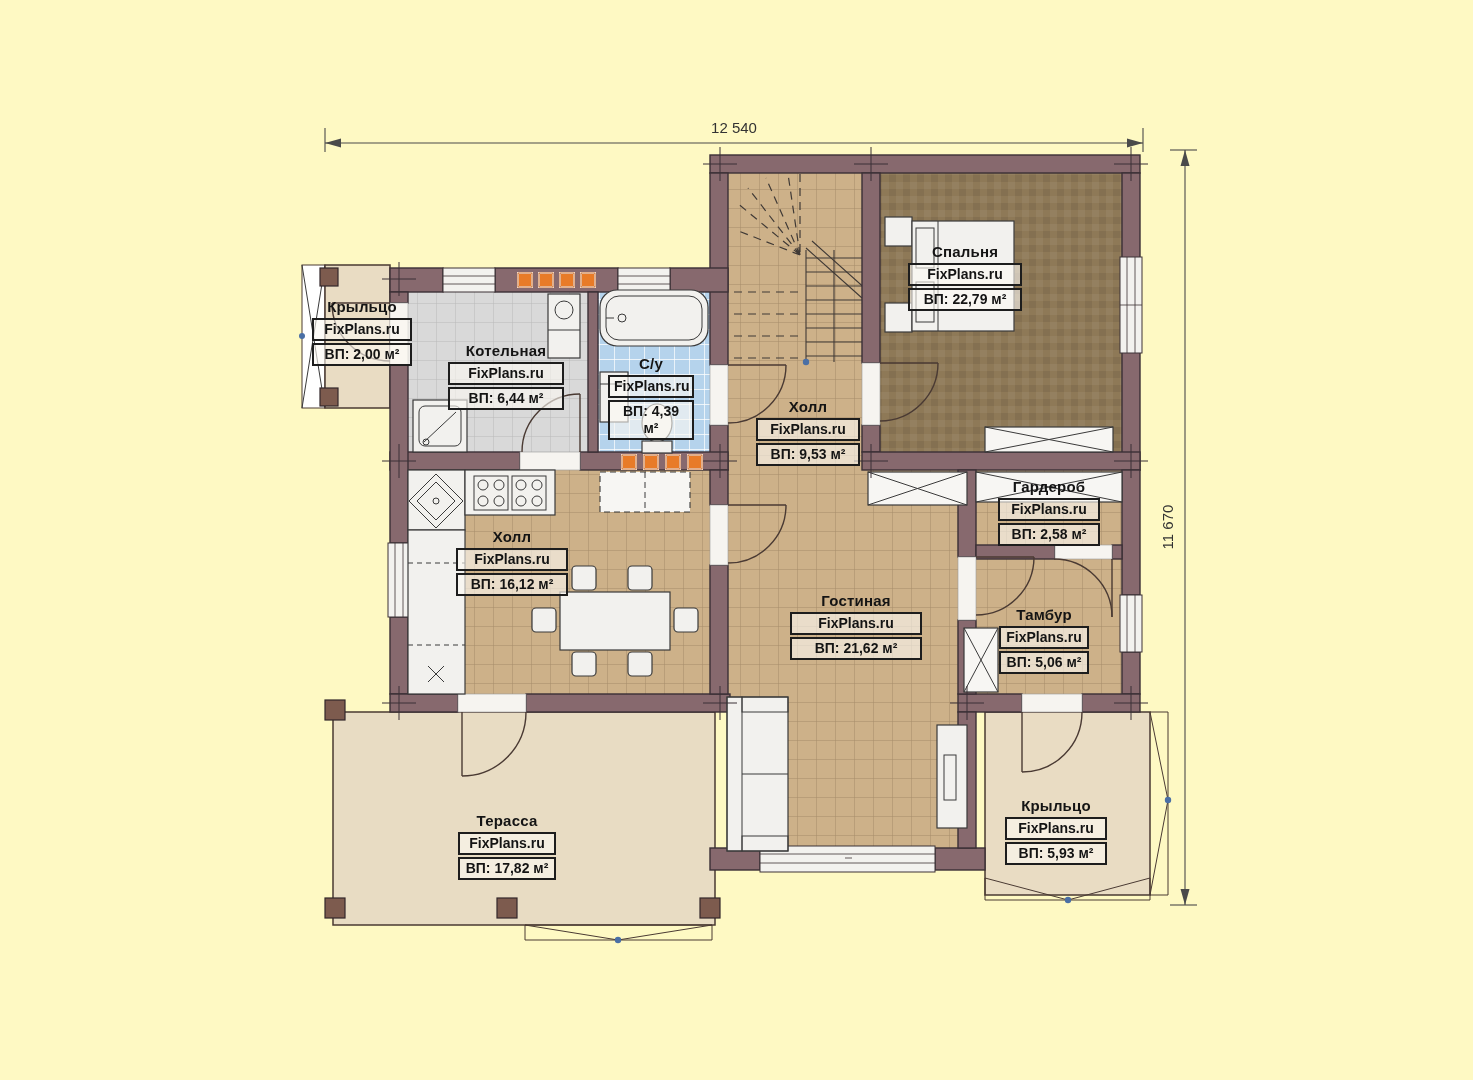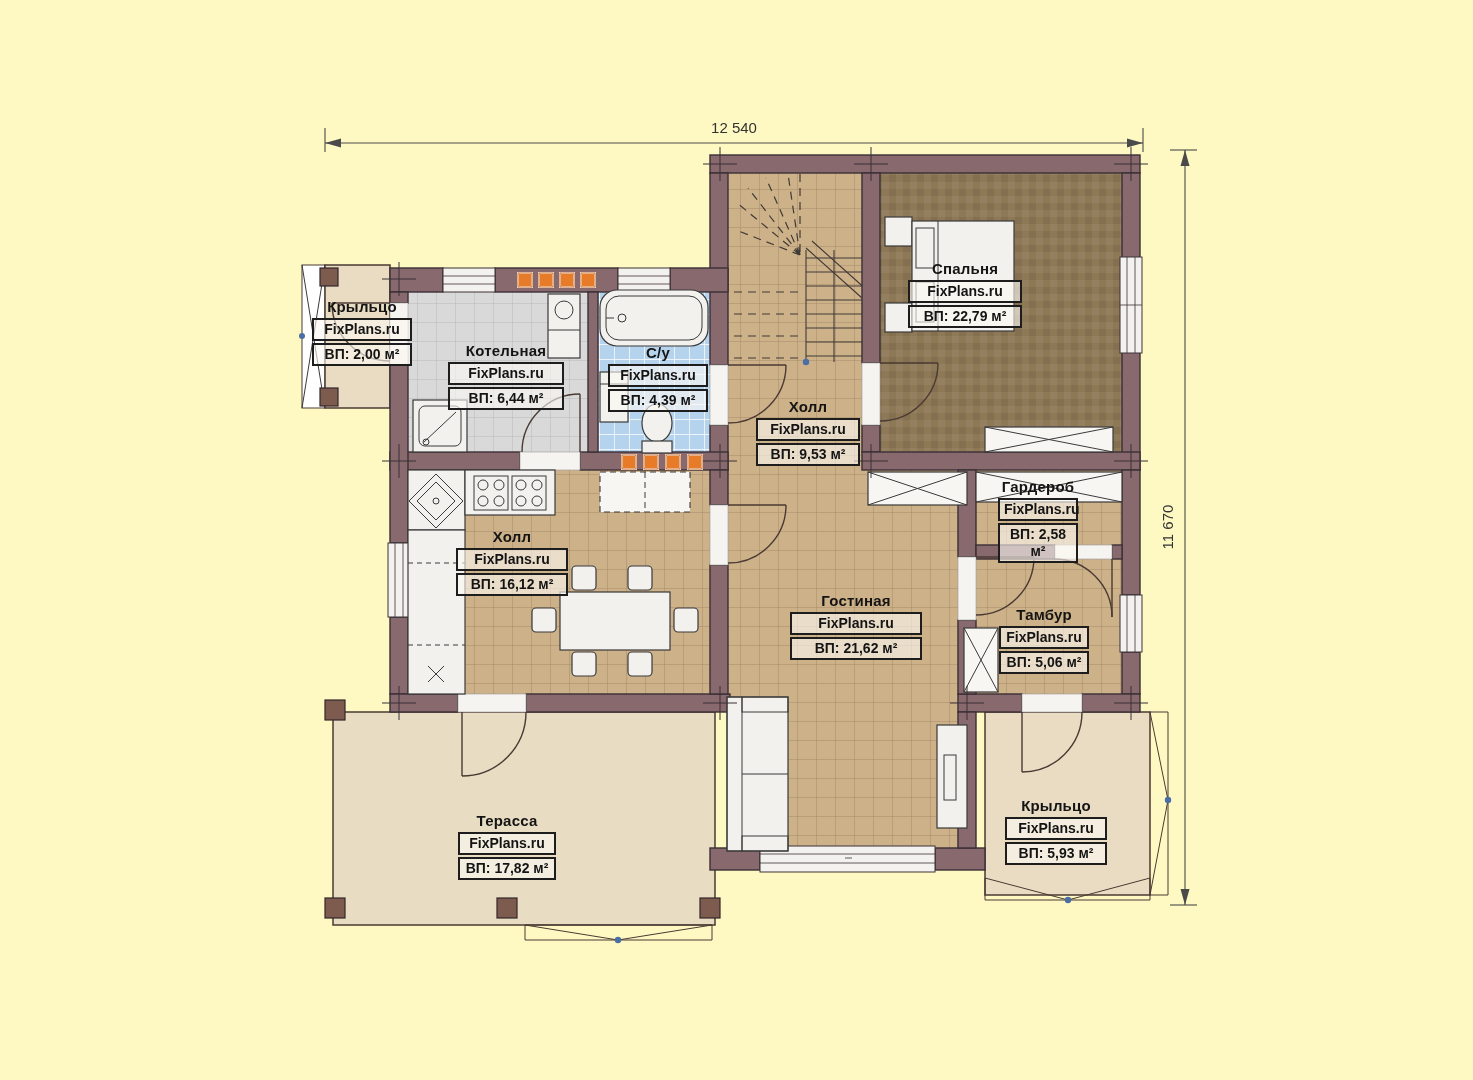--- a/index.html
+++ b/index.html
@@ -443,37 +443,37 @@
 </div>
 
 <div class="rlabel" style="left:448px;top:342px;width:116px">
   <div class="rname">Котельная</div>
   <div class="rbox">
     <div class="row">FixPlans.ru</div>
     <div class="row">ВП: 6,44 м²</div>
   </div>
 </div>
 
-<div class="rlabel" style="left:608px;top:344px;width:100px">
+<div class="rlabel" style="left:608px;top:355px;width:86px">
   <div class="rname">С/у</div>
   <div class="rbox">
     <div class="row">FixPlans.ru</div>
     <div class="row">ВП: 4,39 м²</div>
   </div>
 </div>
 
 <div class="rlabel" style="left:756px;top:398px;width:104px">
   <div class="rname">Холл</div>
   <div class="rbox">
     <div class="row">FixPlans.ru</div>
     <div class="row">ВП: 9,53 м²</div>
   </div>
 </div>
 
-<div class="rlabel" style="left:908px;top:260px;width:114px">
+<div class="rlabel" style="left:908px;top:243px;width:114px">
   <div class="rname">Спальня</div>
   <div class="rbox">
     <div class="row">FixPlans.ru</div>
     <div class="row">ВП: 22,79 м²</div>
   </div>
 </div>
 
 <div class="rlabel" style="left:456px;top:528px;width:112px">
   <div class="rname">Холл</div>
   <div class="rbox">
@@ -483,21 +483,21 @@
 </div>
 
 <div class="rlabel" style="left:790px;top:592px;width:132px">
   <div class="rname">Гостиная</div>
   <div class="rbox">
     <div class="row">FixPlans.ru</div>
     <div class="row">ВП: 21,62 м²</div>
   </div>
 </div>
 
-<div class="rlabel" style="left:998px;top:478px;width:80px">
+<div class="rlabel" style="left:998px;top:478px;width:102px">
   <div class="rname">Гардероб</div>
   <div class="rbox">
     <div class="row">FixPlans.ru</div>
     <div class="row">ВП: 2,58 м²</div>
   </div>
 </div>
 
 <div class="rlabel" style="left:999px;top:606px;width:90px">
   <div class="rname">Тамбур</div>
   <div class="rbox">

